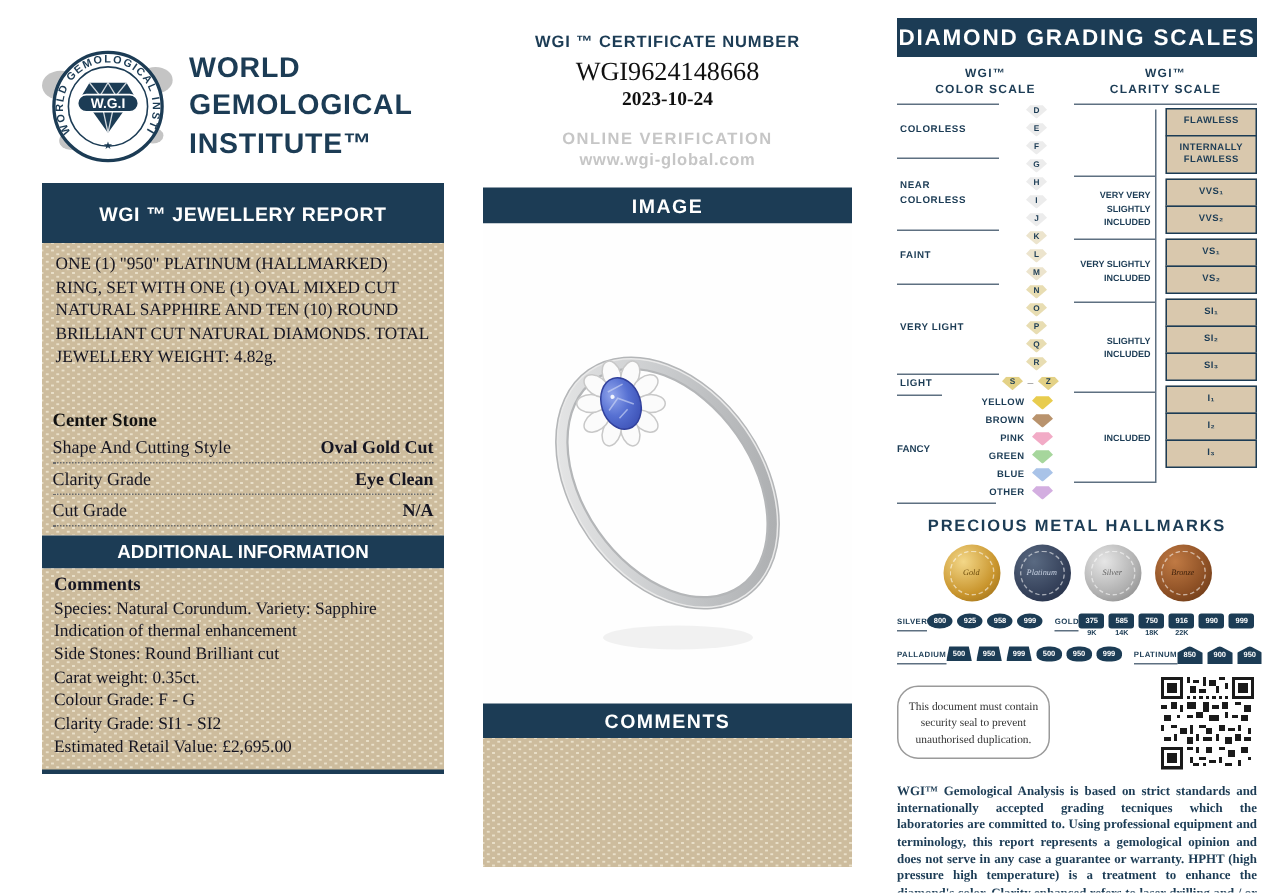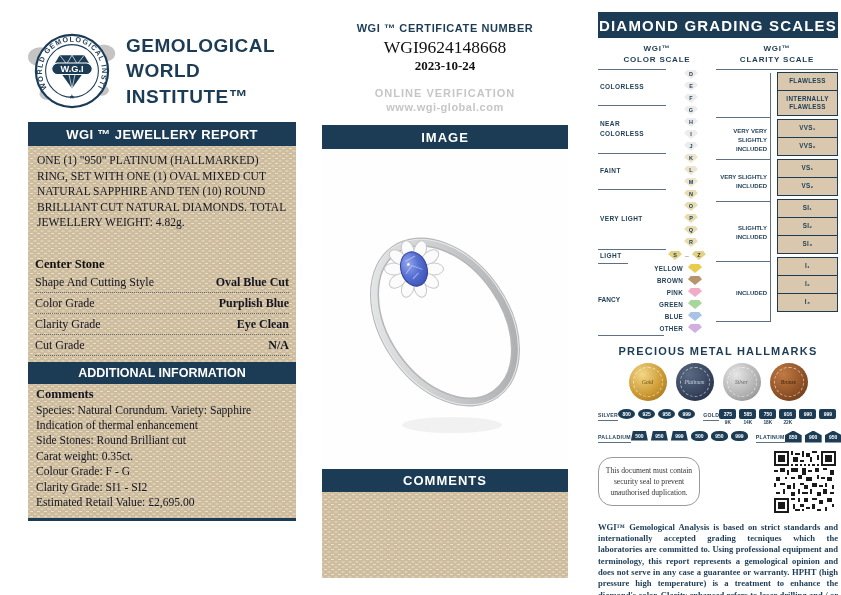--- a/index.html
+++ b/index.html
@@ -11,21 +11,21 @@
   .beige{background-color:#cdbc9d;
     background-image:radial-gradient(#e9e0ca 1px,transparent 1.25px),radial-gradient(#e9e0ca 1px,transparent 1.25px);
     background-size:7px 5px;background-position:0 0,3.5px 2.5px;}
   .serif{font-family:"Liberation Serif",serif;}
 
   
   .left-panel{position:absolute;left:28px;top:26px;width:268px;}
   .brand-row{display:flex;align-items:center;gap:10px;height:90px;}
   .logo{width:88px;height:88px;flex:0 0 auto;}
   .brand-name{color:#1c3c55;font-weight:bold;font-size:19px;line-height:1.32;letter-spacing:.5px;}
-  .report-banner{height:24px;font-size:13px;letter-spacing:.4px;margin-top:6px;}
+  .report-banner{height:40px;font-size:13px;letter-spacing:.4px;margin-top:6px;}
   .desc-box{min-height:96px;padding:7px 9px;font-size:11.5px;line-height:1.35;color:#151522;}
   .an-banner{height:22px;font-size:12.5px;justify-content:flex-start;padding-left:10px;gap:6px;}
   .an-banner .sub{font-family:"Liberation Serif",serif;font-weight:bold;}
   .table-box{padding:1px 7px 6px 7px;}
   .tbl-sub{font-size:12.5px;font-weight:bold;color:#111;}
   .tbl-row{display:flex;justify-content:space-between;align-items:flex-end;font-size:12px;color:#151522;
     border-bottom:1px dotted #6b6b6b;padding:3px 0 2px 0;}
   .tbl-row .val{font-weight:bold;}
   .ai-banner{height:22px;font-size:12.5px;}
   .comments-box{padding:2px 8px 8px 8px;font-size:11.6px;line-height:1.33;color:#151522;border-bottom:3px solid #1c3c55;}
@@ -138,38 +138,34 @@
         <text font-size="8.2" font-weight="bold" fill="#1c3c55" letter-spacing="1.2">
           <textPath href="#ringpath">WORLD GEMOLOGICAL INSTITUTE</textPath>
         </text>
         <polygon points="36,32 64,32 70,42 50,70 30,42" fill="#1c3c55"></polygon>
         <path d="M36,32 L44,42 L50,32 L56,42 L64,32 M30,42 L70,42 M44,42 L50,70 L56,42" stroke="#ffffff" stroke-width="1" fill="none" opacity=".8"></path>
         <rect x="27" y="41" width="46" height="13" rx="6.5" fill="#1c3c55" stroke="#ffffff" stroke-width="1.2"></rect>
         <text x="50" y="51" text-anchor="middle" font-size="10.5" font-weight="bold" fill="#ffffff">W.G.I</text>
         <text x="50" y="82" text-anchor="middle" font-size="8" fill="#1c3c55">★</text>
       </svg>
       <div class="brand-name">
+        <div>WORLD</div>
         <div>GEMOLOGICAL</div>
-        <div>WORLD</div>
         <div>INSTITUTE™</div>
       </div>
     </div>
 
     <div class="navy-banner report-banner">WGI ™ JEWELLERY REPORT</div>
     <div class="beige desc-box serif">ONE (1) "950" PLATINUM (HALLMARKED) RING, SET WITH ONE (1) OVAL MIXED CUT NATURAL SAPPHIRE AND TEN (10) ROUND BRILLIANT CUT NATURAL DIAMONDS. TOTAL JEWELLERY WEIGHT: 4.82g.</div>
 
     <div class="beige table-box serif">
       <div class="tbl-sub">Center Stone</div>
       <div class="tbl-row">
         <span>Shape And Cutting Style</span>
-        <span class="val">Oval Blue Cut</span>
-      </div>
-      <div class="tbl-row">
-        <span>Color Grade</span>
-        <span class="val">Purplish Blue</span>
+        <span class="val">Oval Gold Cut</span>
       </div>
       <div class="tbl-row">
         <span>Clarity Grade</span>
         <span class="val">Eye Clean</span>
       </div>
       <div class="tbl-row">
         <span>Cut Grade</span>
         <span class="val">N/A</span>
       </div>
     </div>

